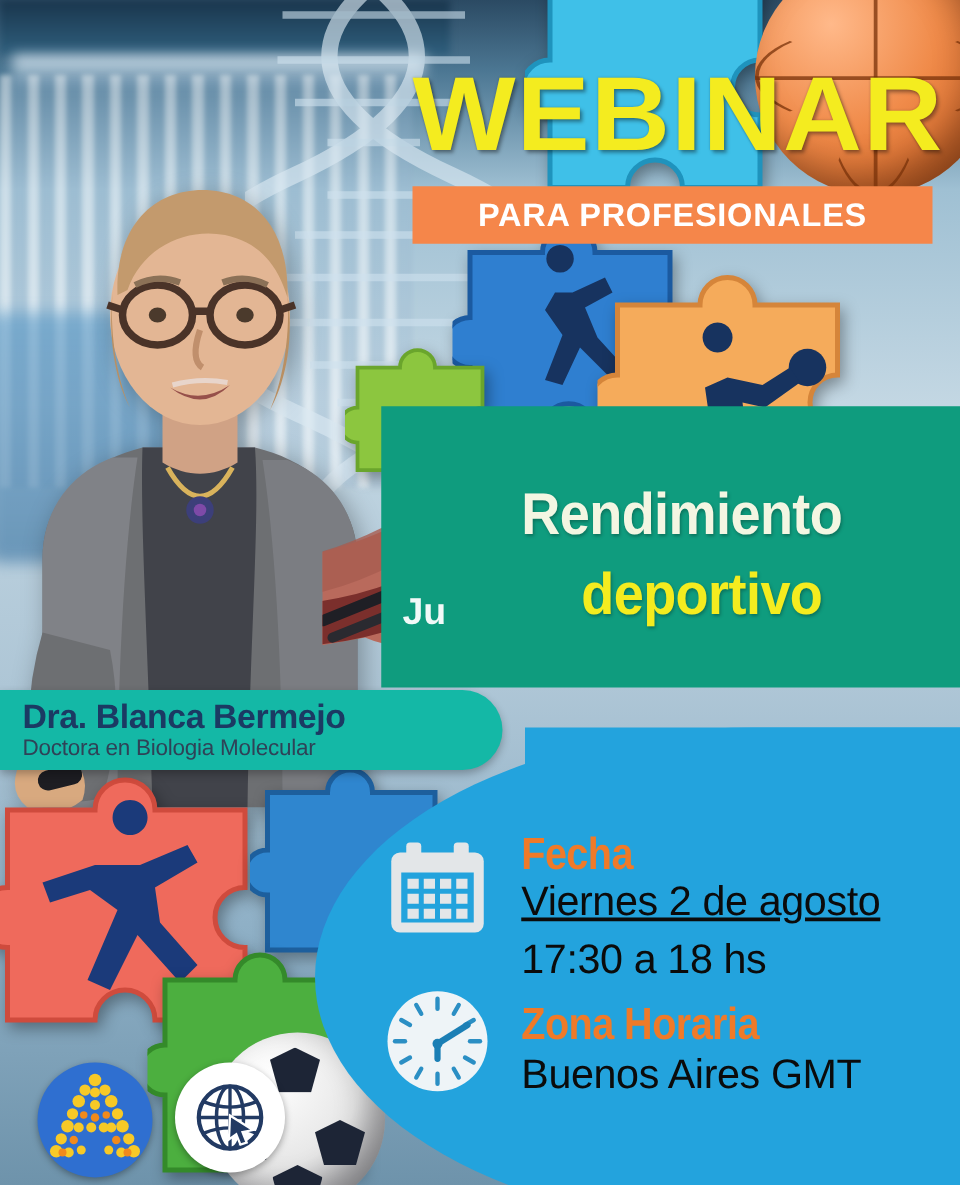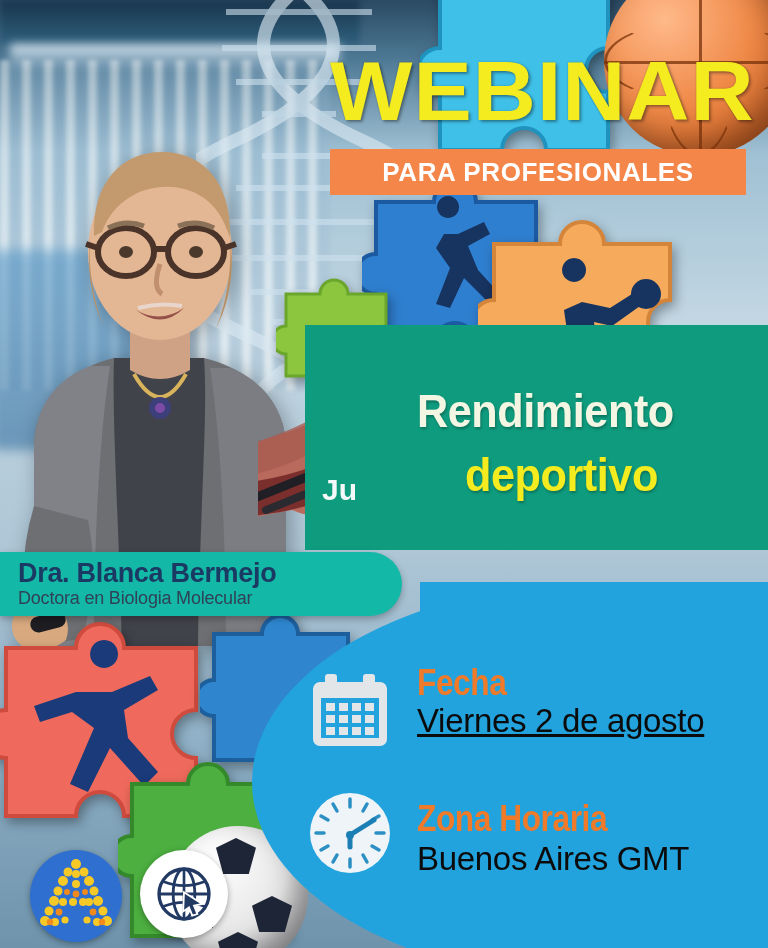--- a/index.html
+++ b/index.html
@@ -325,20 +325,21 @@
         <line x1="20" y1="55" x2="13" y2="59"></line>
     </g>
     <line x1="42" y1="44" x2="42" y2="56" stroke="#1b7fb5" stroke-width="5" stroke-linecap="round"></line>
     <line x1="42" y1="44" x2="66" y2="29" stroke="#1b7fb5" stroke-width="5" stroke-linecap="round"></line>
     <circle cx="42" cy="44" r="4" fill="#1b7fb5"></circle>
   </svg>
 
   <div class="info">
     <div class="lbl-orange" style="left:417px;top:662px;">Fecha</div>
     <div class="val-black" style="left:417px;top:702px;text-decoration:underline;">Viernes  2  de agosto</div>
+    <div class="val-black" style="left:417px;top:748px;">17:30 a 18 hs</div>
     <div class="lbl-orange" style="left:417px;top:798px;">Zona Horaria</div>
     <div class="val-black" style="left:417px;top:840px;">Buenos Aires GMT</div>
   </div>
 
   <div class="namecard">
     <div class="nm">Dra. Blanca Bermejo</div>
     <div class="sub">Doctora en Biologia Molecular</div>
   </div>
 
   <div class="logo-a">

